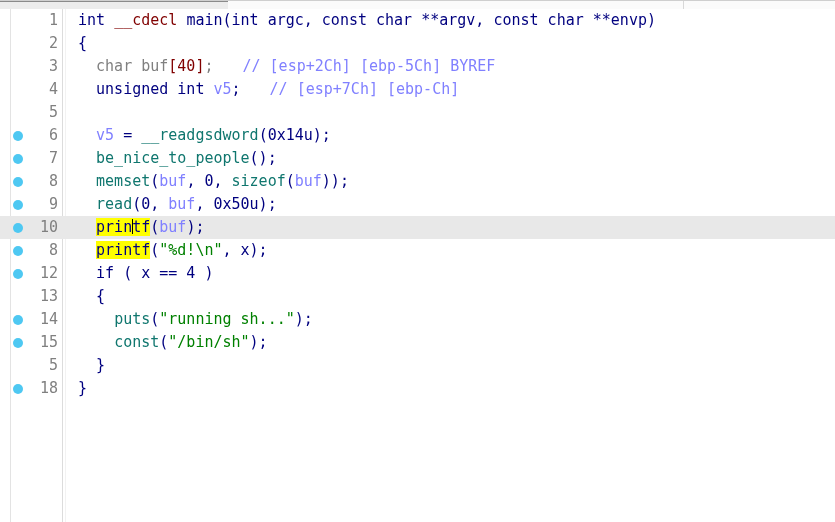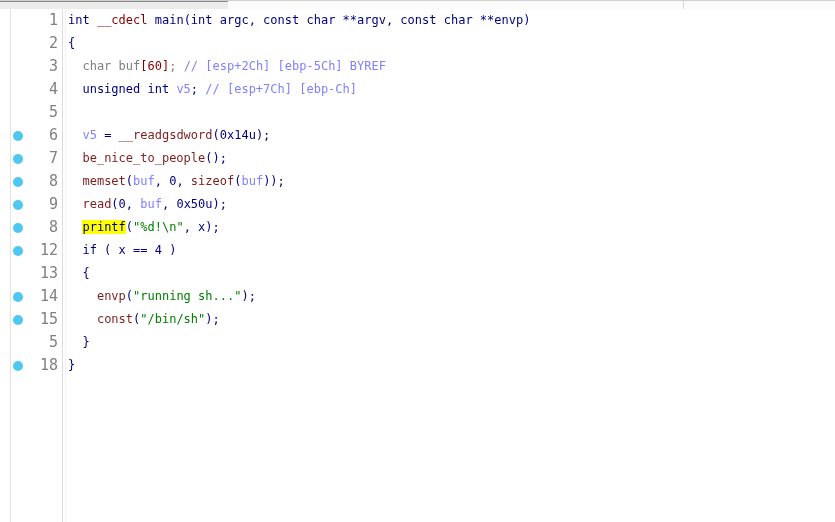--- a/index.html
+++ b/index.html
@@ -91,34 +91,34 @@
     left: 14px;
     top: 0;
     width: 44px;
     text-align: right;
     color: #808080;
     font-size: 15px;
     font-family: "DejaVu Sans Mono", monospace;
   }
   .code {
     position: absolute;
-    left: 68px;
+    left: 78px;
     top: 0;
-    font-size: 12px;
+    font-size: 15px;
     font-family: "DejaVu Sans Mono", monospace;
     letter-spacing: 0px;
   }
 
   
   .kw    { color: #00007f; }            
-  .call  { color: #7f1d1d; }            
+  .call  { color: #0f766e; }            
   .decl  { color: #800000; }            
   .type  { color: #808080; }            
   .var   { color: #8080ff; }            
-  .cmt   { color: #8080ff; }            
+  .cmt   { color: #8080ff; margin-left: 20px; }            
   .str   { color: #008000; }            
   .num   { color: #800000; }
 
   .hl-yellow {
     background: #ffff00;
     color: #00007f;
   }
   .caret {
     display: inline-block;
     width: 0;
@@ -147,21 +147,21 @@
     <span class="code"><span class="kw">int </span><span class="decl">__cdecl</span><span class="kw"> </span><span class="kw">main</span><span class="kw">(</span><span class="kw">int argc, const char **argv, const char **envp)</span></span>
   </div>
 
   <div class="line">
     <span class="lineno">2</span>
     <span class="code"><span class="kw">{</span></span>
   </div>
 
   <div class="line">
     <span class="lineno">3</span>
-    <span class="code"><span class="type">  char </span><span class="type">buf</span><span class="num">[</span><span class="num">60</span><span class="num">]</span><span class="type">; </span><span class="cmt">// [esp+2Ch] [ebp-5Ch] BYREF</span></span>
+    <span class="code"><span class="type">  char </span><span class="type">buf</span><span class="num">[</span><span class="num">40</span><span class="num">]</span><span class="type">; </span><span class="cmt">// [esp+2Ch] [ebp-5Ch] BYREF</span></span>
   </div>
 
   <div class="line">
     <span class="lineno">4</span>
     <span class="code"><span class="kw">  unsigned int </span><span class="var">v5</span><span class="kw">; </span><span class="cmt">// [esp+7Ch] [ebp-Ch]</span></span>
   </div>
 
   <div class="line">
     <span class="lineno">5</span>
     <span class="code"></span>
@@ -184,20 +184,25 @@
     <span class="lineno">8</span>
     <span class="code"><span class="kw">  </span><span class="call">memset</span><span class="kw">(</span><span class="var">buf</span><span class="kw">, 0, </span><span class="call">sizeof</span><span class="kw">(</span><span class="var">buf</span><span class="kw">));</span></span>
   </div>
 
   <div class="line">
     <span class="bp"></span>
     <span class="lineno">9</span>
     <span class="code"><span class="kw">  </span><span class="call">read</span><span class="kw">(</span><span class="kw">0, </span><span class="var">buf</span><span class="kw">, 0x50u);</span></span>
   </div>
 
+  <div class="line current">
+    <span class="bp"></span>
+    <span class="lineno">10</span>
+    <span class="code"><span class="kw">  </span><span class="hl-yellow">prin<span class="caret"></span>tf</span><span class="kw">(</span><span class="var">buf</span><span class="kw">);</span></span>
+  </div>
 
   <div class="line">
     <span class="bp"></span>
     <span class="lineno">8</span>
     <span class="code"><span class="kw">  </span><span class="hl-yellow">printf</span><span class="kw">(</span><span class="str">"%d!\n"</span><span class="kw">, </span><span class="kw">x</span><span class="kw">);</span></span>
   </div>
 
   <div class="line">
     <span class="bp"></span>
     <span class="lineno">12</span>
@@ -205,21 +210,21 @@
   </div>
 
   <div class="line">
     <span class="lineno">13</span>
     <span class="code"><span class="kw">  {</span></span>
   </div>
 
   <div class="line">
     <span class="bp"></span>
     <span class="lineno">14</span>
-    <span class="code"><span class="kw">    </span><span class="call">envp</span><span class="kw">(</span><span class="str">"running sh..."</span><span class="kw">);</span></span>
+    <span class="code"><span class="kw">    </span><span class="call">puts</span><span class="kw">(</span><span class="str">"running sh..."</span><span class="kw">);</span></span>
   </div>
 
   <div class="line">
     <span class="bp"></span>
     <span class="lineno">15</span>
     <span class="code"><span class="kw">    </span><span class="call">const</span><span class="kw">(</span><span class="str">"/bin/sh"</span><span class="kw">);</span></span>
   </div>
 
   <div class="line">
     <span class="lineno">5</span>

